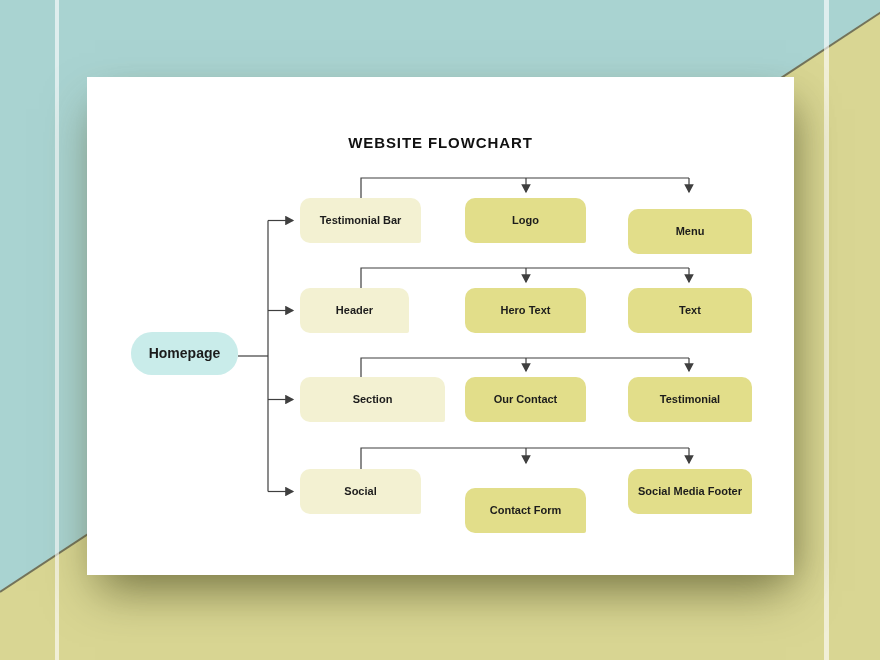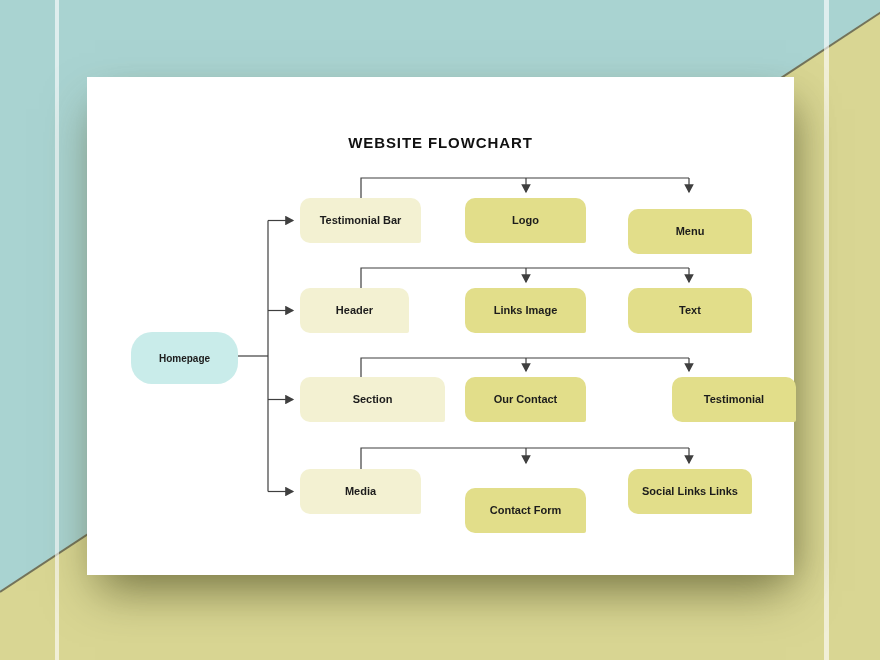--- a/index.html
+++ b/index.html
@@ -26,21 +26,21 @@
   .card{position:absolute;left:87px;top:77px;width:707px;height:498px;background:var(--card);
         box-shadow:0 24px 46px -8px rgba(85,85,42,0.60),16px 14px 34px -14px rgba(85,85,42,0.38);}
   .title{position:absolute;left:0;right:0;top:57px;text-align:center;
          font-size:15px;font-weight:bold;letter-spacing:0.9px;color:#111;}
   .connectors{position:absolute;left:0;top:0;width:707px;height:498px;}
   .box{position:absolute;height:45px;display:flex;align-items:center;justify-content:center;
        border-radius:10px 10px 2px 10px;font-size:11px;font-weight:bold;color:var(--text);
        text-align:center;line-height:1.1;}
   .box.pale{background:var(--pale);}
   .box.accent{background:var(--accent);}
-  .box.root{background:var(--root-node);height:52px;font-size:10px;border-radius:21px;}
+  .box.root{background:var(--root-node);height:43px;font-size:14px;border-radius:21px;}
 </style>
 </head>
 <body>
 
 <div class="scene">
   <div class="bg-teal"></div>
   <div class="diagonal"></div>
   <div class="vline vline-left"></div>
   <div class="vline vline-right"></div>
 
@@ -82,23 +82,23 @@
       </g>
     </svg>
 
     <div class="box root" style="left:44px;top:255px;width:107px;">Homepage</div>
 
     <div id="nodes">
         <div class="box pale" style="left: 213px; top: 121px; width: 121px;">Testimonial Bar</div>
         <div class="box accent" style="left: 378px; top: 121px; width: 121px; text-align: right;">Logo</div>
         <div class="box accent" style="left: 541px; top: 121px; width: 124px; margin-top: 11px;">Menu</div>
         <div class="box pale" style="left: 213px; top: 211px; width: 109px;">Header</div>
-        <div class="box accent" style="left: 378px; top: 211px; width: 121px;">Links Image</div>
+        <div class="box accent" style="left: 378px; top: 211px; width: 121px;">Hero Text</div>
         <div class="box accent" style="left: 541px; top: 211px; width: 124px;">Text</div>
         <div class="box pale" style="left: 213px; top: 300px; width: 145px;">Section</div>
         <div class="box accent" style="left: 378px; top: 300px; width: 121px;">Our Contact</div>
-        <div class="box accent" style="left: 541px; top: 300px; width: 124px; margin-left: 44px;">Testimonial</div>
-        <div class="box pale" style="left: 213px; top: 392px; width: 121px;">Media</div>
+        <div class="box accent" style="left: 541px; top: 300px; width: 124px;">Testimonial</div>
+        <div class="box pale" style="left: 213px; top: 392px; width: 121px;">Social</div>
         <div class="box accent" style="left: 378px; top: 392px; width: 121px; margin-top: 19px;">Contact Form</div>
-        <div class="box accent" style="left: 541px; top: 392px; width: 124px;">Social Links Links</div>
+        <div class="box accent" style="left: 541px; top: 392px; width: 124px;">Social Media Footer</div>
       </div>
   </div>
 </div>
 
 </body></html>

